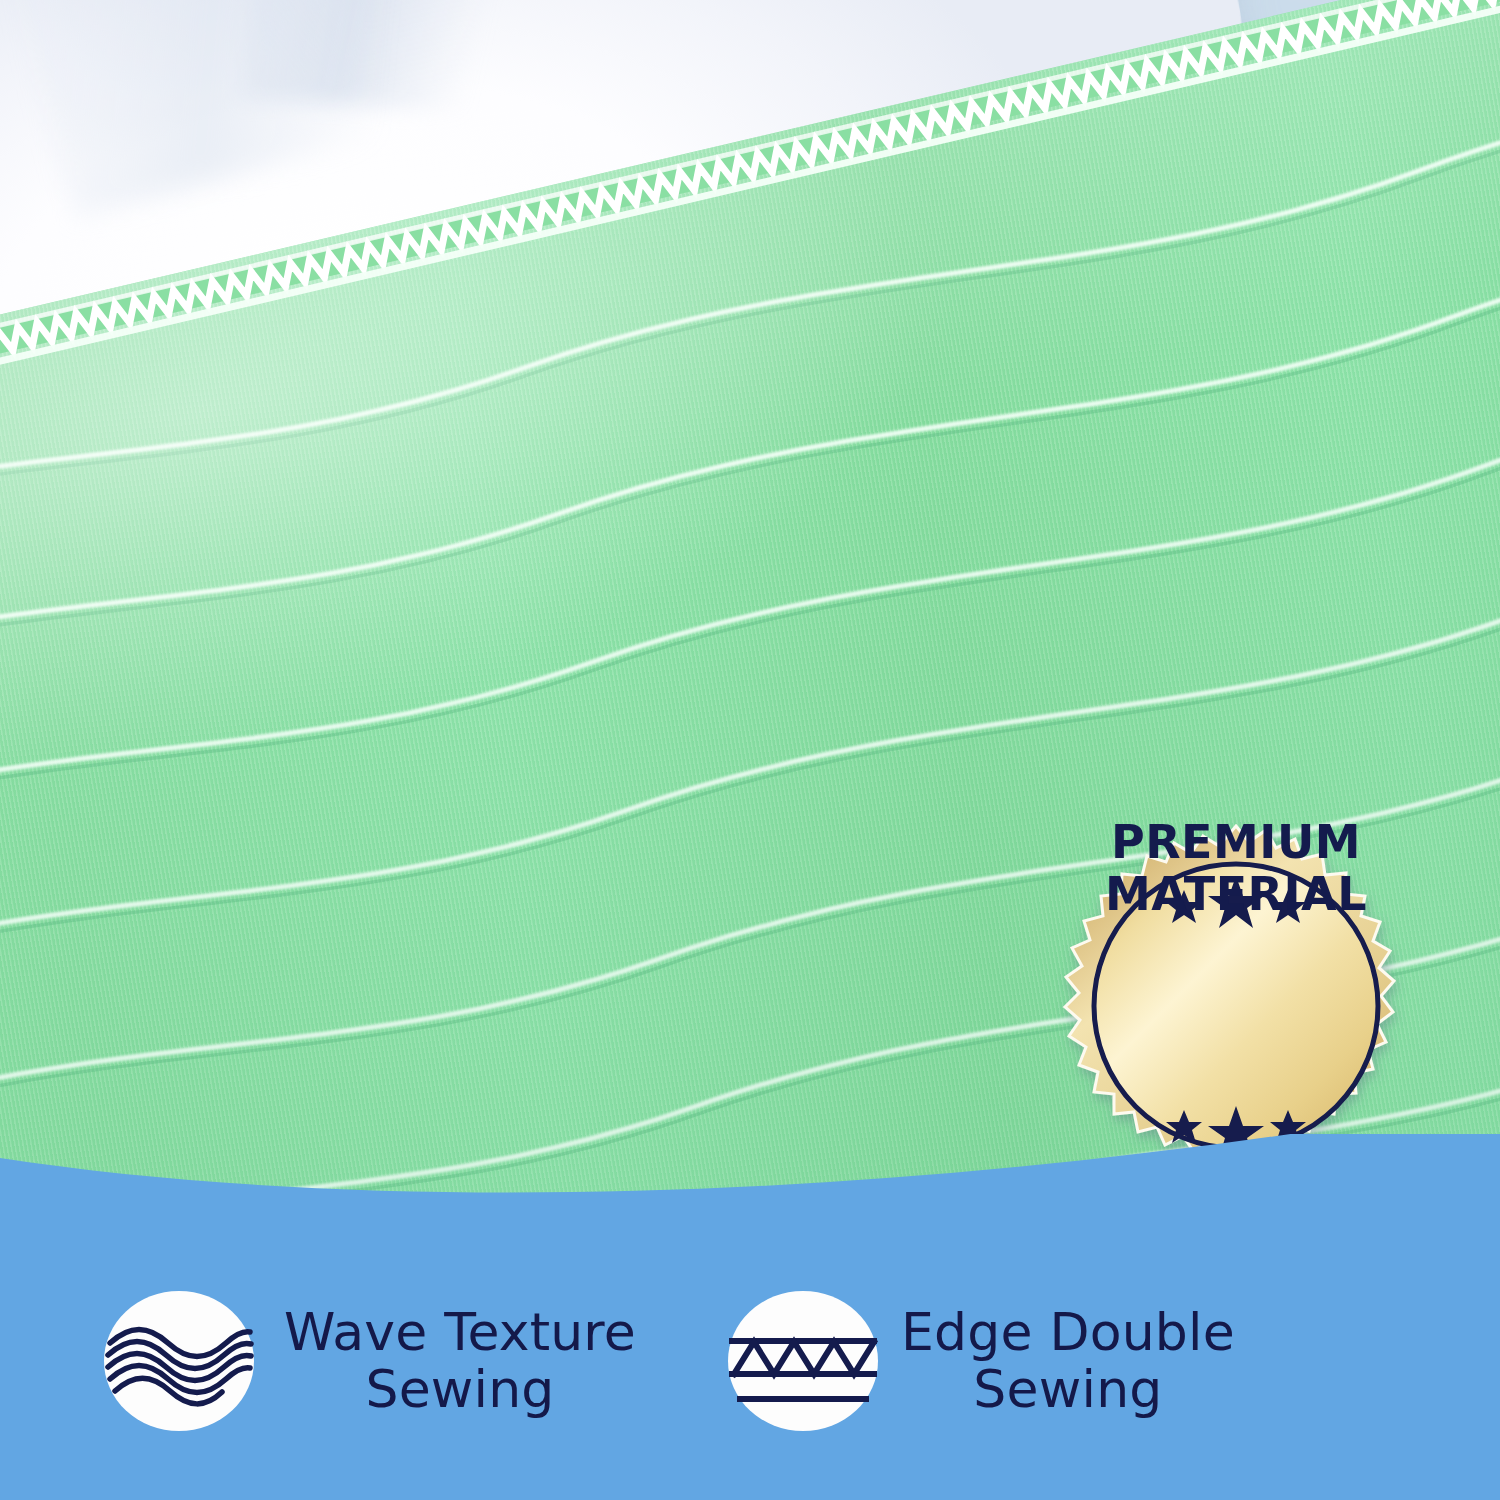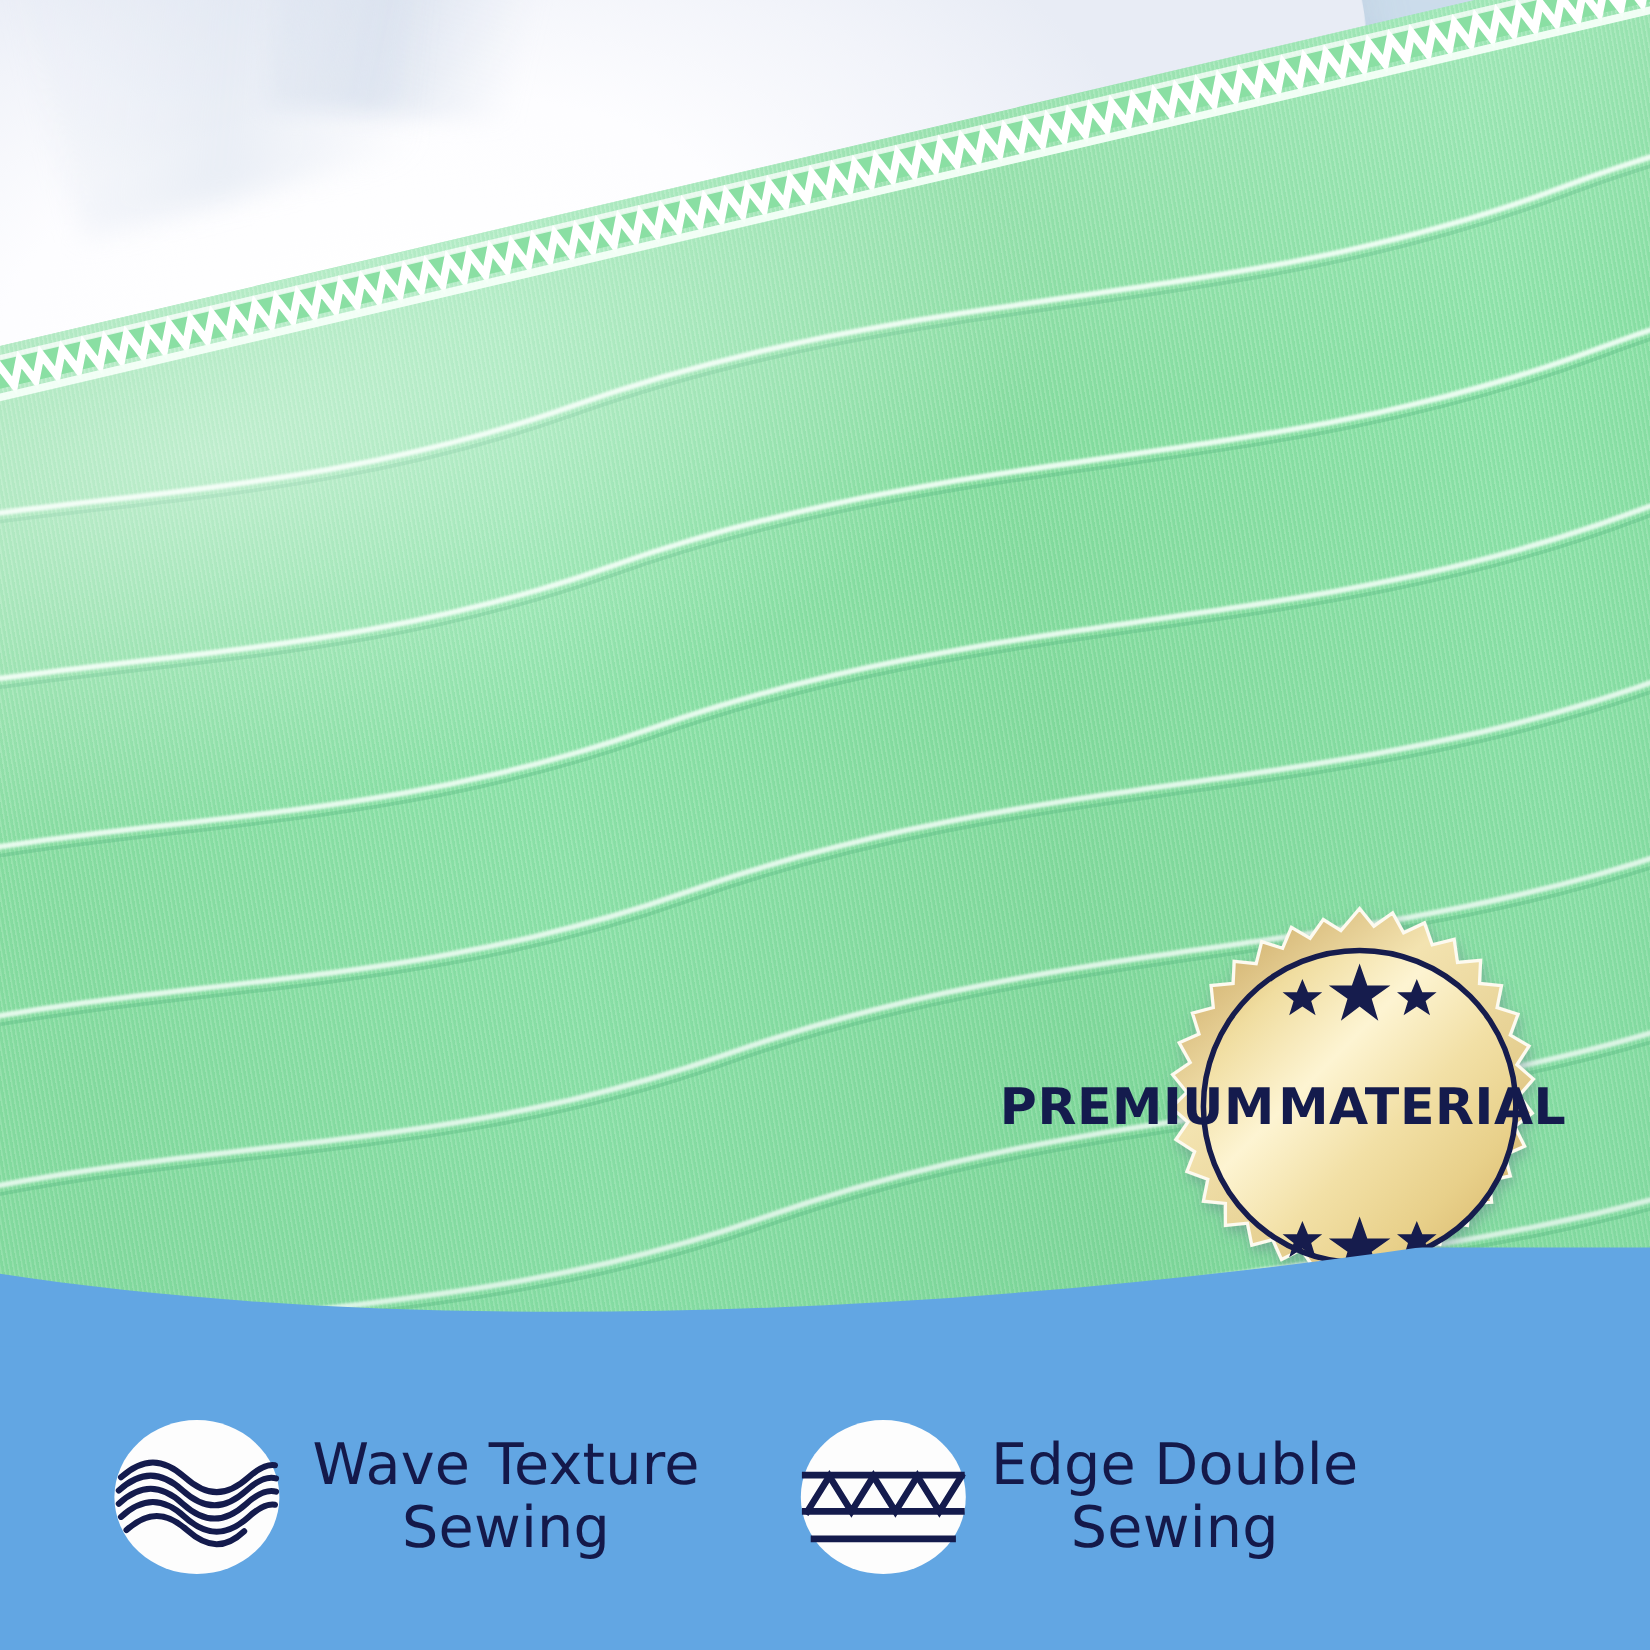--- a/index.html
+++ b/index.html
@@ -211,22 +211,23 @@
     position:absolute;
     left:1048px; top:818px;
     width:376px; height:376px;
   }
   .badge svg { display:block; }
   .badge-text {
     position:absolute;
     left:0; top:0;
     width:376px; height:376px;
     display:flex;
+    flex-direction:column;
     align-items:center;
-    justify-content:flex-end;
+    justify-content:flex-start;
     gap:3px;
     pointer-events:none;
   }
   .badge-line {
     color:#141b4d;
     font-weight:700;
     font-size:46px;
     line-height:1.06;
     letter-spacing:0.5px;
     font-family:"DejaVu Sans", sans-serif;

